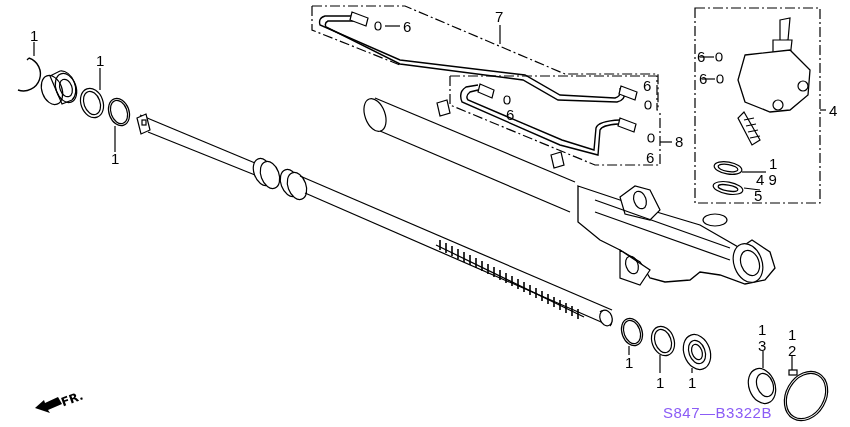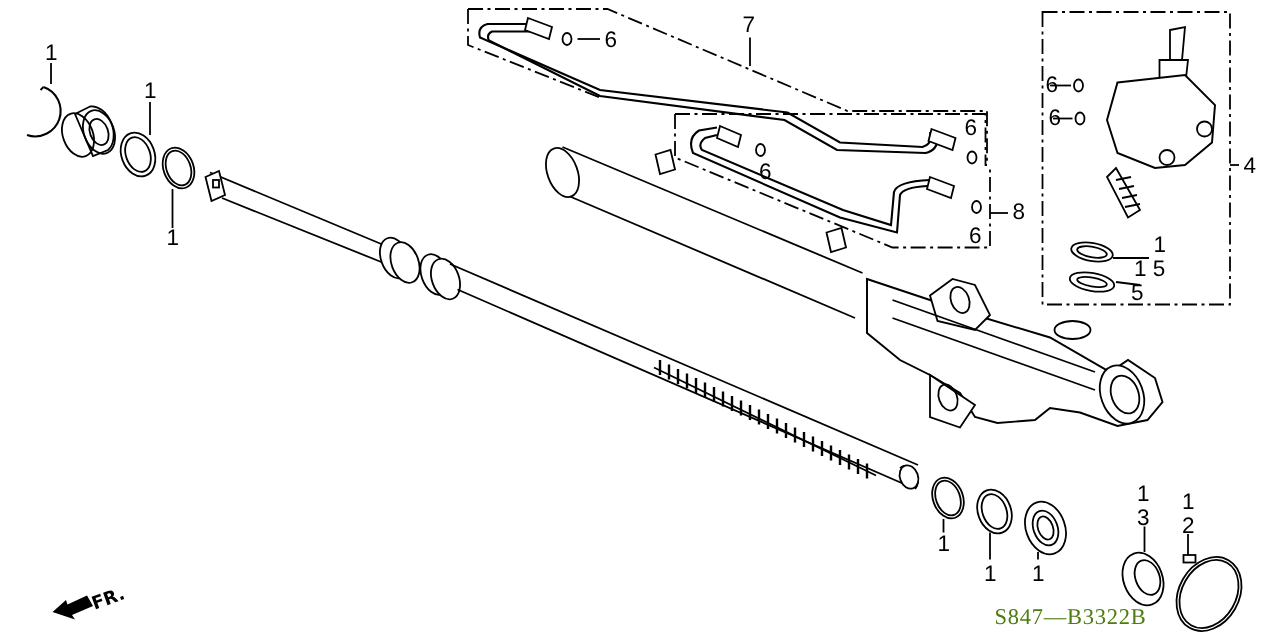--- a/index.html
+++ b/index.html
@@ -1,19 +1,19 @@
 <!DOCTYPE html>
 <html><head>
 <meta charset="utf-8">
 <style>
   html, body { margin: 0; padding: 0; background: #ffffff; }
   body { width: 850px; height: 427px; overflow: hidden; position: relative; font-family: "Liberation Sans", sans-serif; }
   #diagram { position: absolute; left: 0; top: 0; width: 850px; height: 427px; }
   .lbl { position: absolute; font-family: "Liberation Sans", sans-serif; font-size: 15px; color: #000; line-height: 15px; }
-  .code { position: absolute; font-family: Liberation Serif, serif; font-size: 15px; color: #4d7c0f; letter-spacing: 0.5px; }
+  .code { position: absolute; font-family: Liberation Sans, sans-serif; font-size: 15px; color: #8b5cf6; letter-spacing: 0.5px; }
   .fr { position: absolute; font-family: "DejaVu Sans", sans-serif; font-weight: bold; font-size: 12px; color: #000; }
 </style>
 </head>
 <body>
 
 <svg id="diagram" viewBox="0 0 850 427" xmlns="http://www.w3.org/2000/svg" fill="none" stroke="#000" stroke-width="1.2">
 
   <g>
     <path d="M29 58 A14 14 0 1 1 18 90" stroke-width="1.4"></path>
     <path d="M29 58 L27 60"></path>
@@ -170,21 +170,21 @@
 <span class="lbl" style="left:495px;top:9px">7</span>
 <span class="lbl" style="left:403px;top:19px">6</span>
 <span class="lbl" style="left:643px;top:78px">6</span>
 <span class="lbl" style="left:506px;top:107px">6</span>
 <span class="lbl" style="left:675px;top:134px">8</span>
 <span class="lbl" style="left:646px;top:150px">6</span>
 <span class="lbl" style="left:697px;top:49px">6</span>
 <span class="lbl" style="left:699px;top:71px">6</span>
 <span class="lbl" style="left:829px;top:103px">4</span>
 <span class="lbl" style="left:769px;top:156px">1</span>
-<span class="lbl" style="left:756px;top:172px">1 5</span>
+<span class="lbl" style="left:756px;top:172px">4 9</span>
 <span class="lbl" style="left:754px;top:188px">5</span>
 <span class="lbl" style="left:625px;top:355px">1</span>
 <span class="lbl" style="left:656px;top:375px">1</span>
 <span class="lbl" style="left:688px;top:375px">1</span>
 <span class="lbl" style="left:758px;top:322px;white-space:pre;line-height:16px">1
 3</span>
 <span class="lbl" style="left:788px;top:327px;white-space:pre;line-height:16px">1
 2</span>
 
 <span class="code" style="left:663px;top:404px">S847—B3322B</span>

